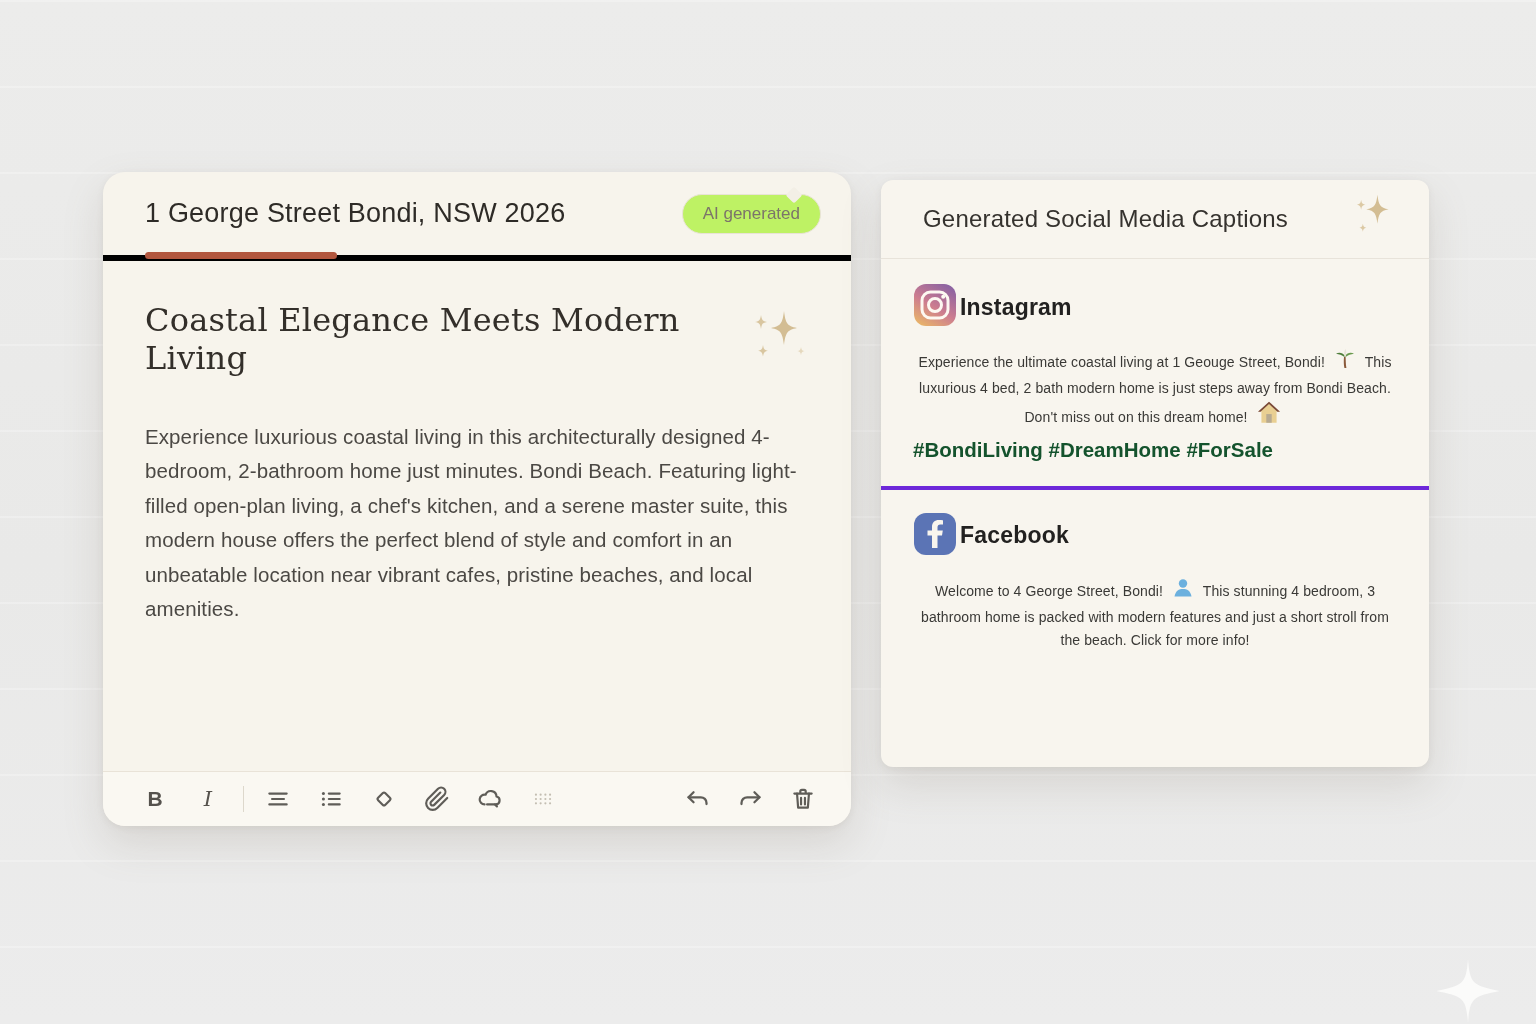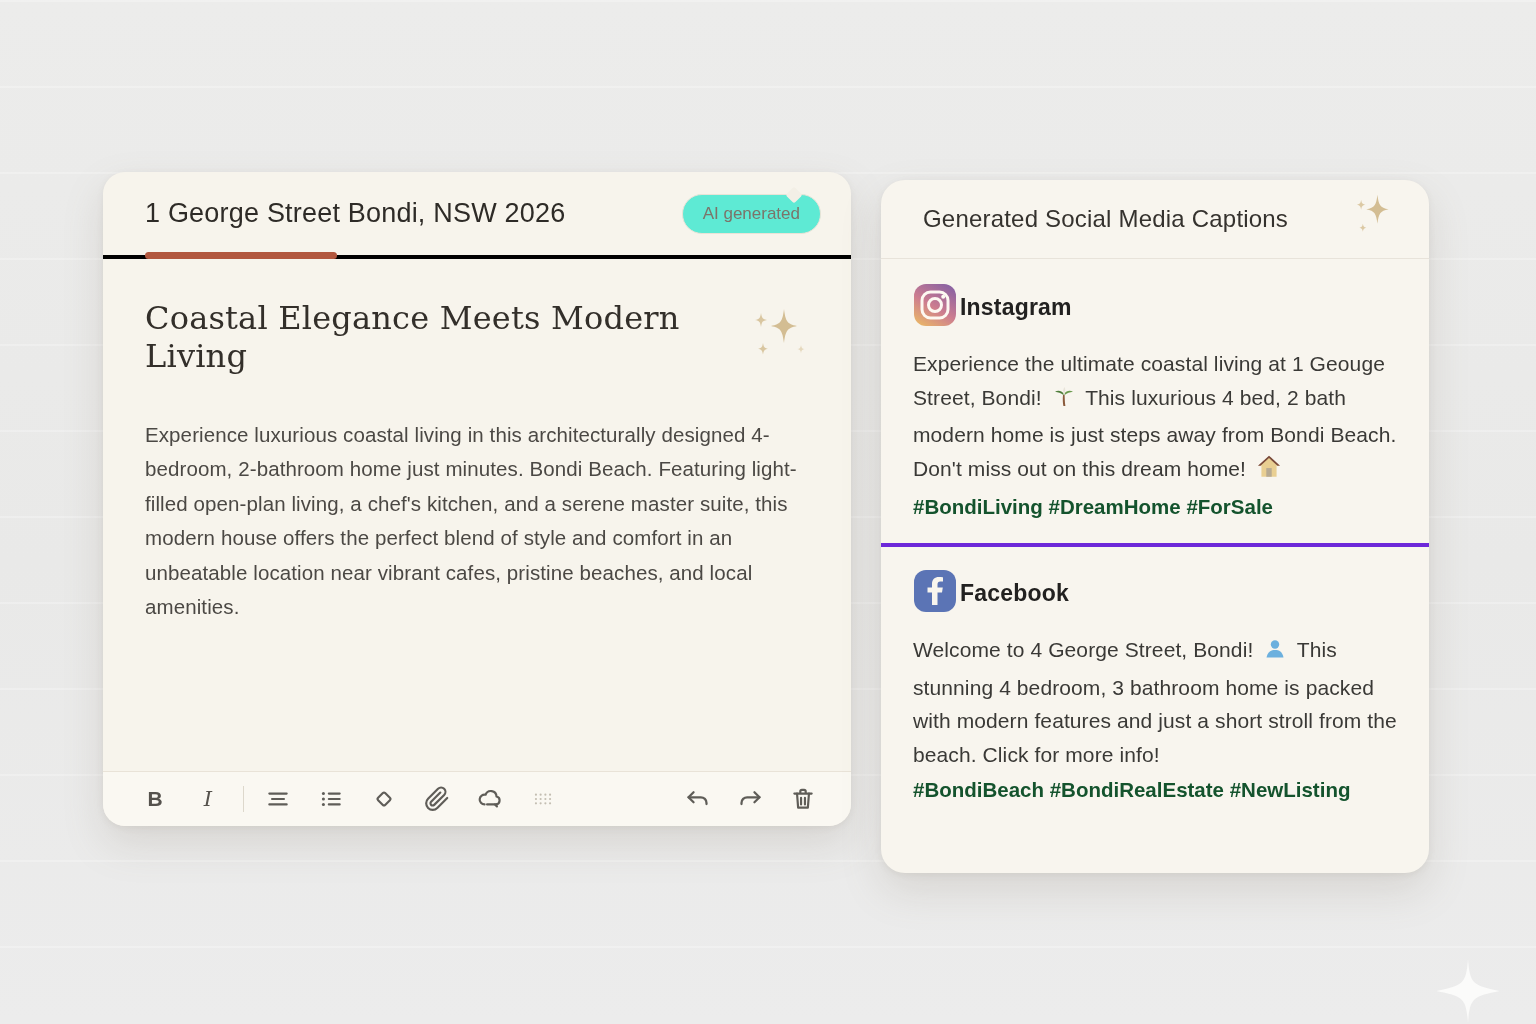--- a/index.html
+++ b/index.html
@@ -14,31 +14,31 @@
       repeating-linear-gradient(180deg, rgba(255,255,255,.25) 0 2px, rgba(0,0,0,0) 2px 86px),
       linear-gradient(180deg,#ececeb 0%,#e9e9e8 55%,#ececec 100%);
   }
 
   
   .card{
     position:absolute;background:#f7f4ec;border-radius:22px;
     box-shadow:0 18px 40px rgba(125,115,98,.18), 0 2px 6px rgba(125,115,98,.10);
   }
   .editor-card{left:103px;top:172px;width:748px;height:654px;}
-  .captions-card{left:881px;top:180px;width:548px;height:693px;border-radius:24px;background:#f8f5ee;}
+  .captions-card{left:881px;top:180px;width:548px;height:587px;border-radius:12px;background:#f8f5ee;}
 
   
   .editor-header{
     position:relative;height:83px;display:flex;align-items:center;
     justify-content:space-between;padding:0 30px 0 42px;
-    border-bottom:4px solid #000000;
+    border-bottom:6px solid #000000;
   }
   .editor-title{font-size:27px;color:#2e2b27;font-weight:500;letter-spacing:.2px;}
   .ai-badge{
-    position:relative;background:#5eead4;border:1px solid #e9e3d7;
+    position:relative;background:#bef264;border:1px solid #e9e3d7;
     color:#7c746a;font-size:17px;padding:9px 20px;border-radius:20px;text-align:right;
   }
   .ai-badge::after{
     content:"";position:absolute;top:-6px;right:20px;width:12px;height:12px;
     background:#f3efe6;transform:rotate(45deg);border-radius:2px;
   }
   .title-underline{
     position:absolute;left:42px;bottom:-4px;width:192px;height:7px;
     border-radius:4px;background:#b2573e;
   }
@@ -72,21 +72,21 @@
   
   .cap-header{
     height:78px;display:flex;align-items:center;gap:14px;
     padding:0 30px 0 42px;border-bottom:1px solid #e8e3da;
   }
   .cap-title{font-size:24px;color:#35322e;font-weight:500;letter-spacing:.2px;flex:1;}
   .cap-section{padding:24px 32px 6px 32px;}
   .cap-section + .cap-section{border-top:4px solid #6d28d9;margin-top:14px;padding-top:22px;}
   .platform-row{display:flex;align-items:center;gap:3px;margin-bottom:16px;}
   .platform-label{font-size:23px;font-weight:700;color:#222120;letter-spacing:.2px;}
-  .caption{font-size:21px;line-height:1.6;color:#3a3936;letter-spacing:.1px;margin:0;}
+  .caption{font-size:14px;line-height:1.6;color:#3a3936;letter-spacing:.1px;margin:0;text-align:center;}
   .emoji{display:inline-block;vertical-align:-4px;margin:0 4px;}
   .hashtags{font-size:20.5px;line-height:1.55;font-weight:600;color:#14532d;margin-top:2px;}
 
   
   .bg-sparkle{position:absolute;left:1418px;top:958px;}
 </style>
 </head>
 <body>
 
 <div class="stage">
@@ -275,21 +275,20 @@
       <p class="caption">
         <span>Welcome to 4 George Street, Bondi!</span>
         <span class="emoji">
           <svg width="24" height="24" viewBox="0 0 24 24">
             <circle cx="12" cy="7.5" r="4.2" fill="#6cb0de"></circle>
             <path d="M3.5 20.5 C4.5 14.8 8 13 12 13 C16 13 19.5 14.8 20.5 20.5 Z" fill="#6cb0de"></path>
           </svg>
         </span>
         <span>This stunning 4 bedroom, 3 bathroom home is packed with modern features and just a short stroll from the beach. Click for more info!</span>
       </p>
-      <div class="hashtags">#BondiBeach #BondiRealEstate #NewListing</div>
     </div>
   </div>
 
   <span class="bg-sparkle">
     <svg width="100" height="66" viewBox="0 0 100 100">
       <path fill="#fbfbfa" d="M50 2 C53 38 56 42 98 50 C56 58 53 62 50 98 C47 62 44 58 2 50 C44 42 47 38 50 2 Z"></path>
     </svg>
   </span>
 
 </div>

